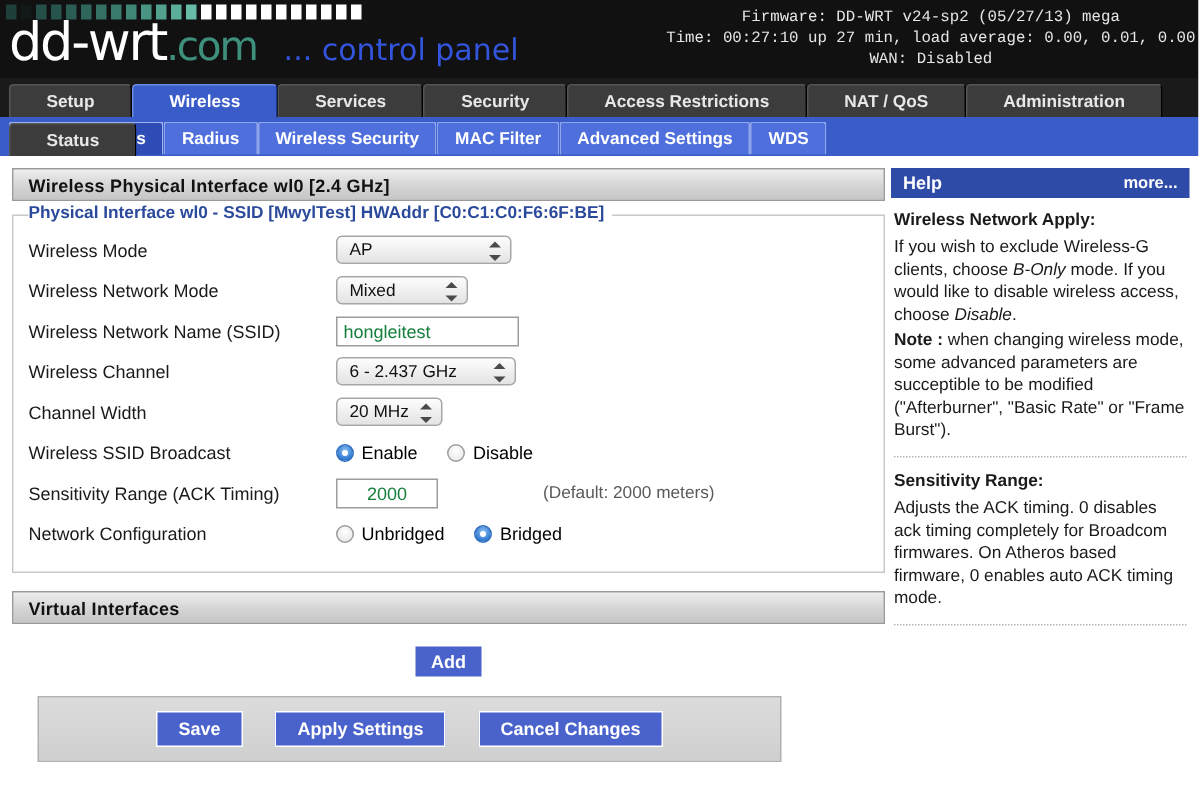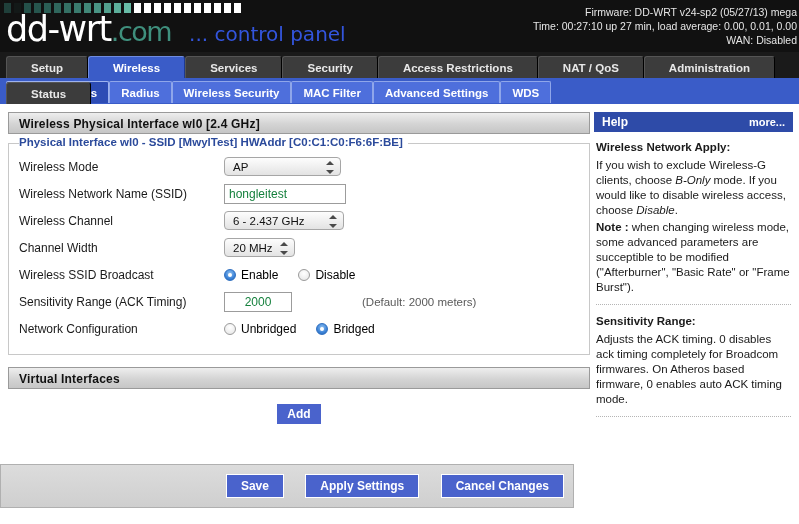--- a/index.html
+++ b/index.html
@@ -50,25 +50,26 @@
   .logo .cp {
     color: #3355dd;
     font-size: 20px;
     margin-left: 18px;
     letter-spacing: 0px;
   }
   .sysinfo {
     position: absolute;
     right: 2px;
     top: 5px;
-    text-align: right;
+    text-align: center;
     color: #e6e6e6;
     font-size: 10.5px;
     line-height: 14px;
     white-space: nowrap;
+    font-family: Liberation Mono, monospace;
   }
 
   
   .tabbar {
     position: relative;
     height: 26px;
     background: #1a1a1a;
     padding-left: 6px;
     box-sizing: border-box;
   }
@@ -314,26 +315,26 @@
     font-family: "Liberation Sans", sans-serif;
   }
   .addwrap {
     text-align: center;
     padding: 14px 0 4px 0;
   }
   .addwrap .btn { padding: 3px 10px; }
 
   .footer {
     position: absolute;
-    left: 0;
+    left: 25px;
     top: 360px;
-    width: 574px;
+    width: 496px;
     background: linear-gradient(to bottom, #dcdcdc 0%, #cfcfcf 100%);
     border: 1px solid #b0b0b0;
-    text-align: right;
+    text-align: center;
     padding: 9px 0;
     box-sizing: border-box;
   }
   .footer .btn { margin: 0 9px; }
 
   
   .helpbar {
     height: 20px;
     line-height: 20px;
     background: #2e4ba8;
@@ -426,20 +427,29 @@
       <div class="row">
         <div class="lbl">Wireless Mode</div>
         <div class="ctl">
           <div class="sel w-ap">
             <span>AP</span>
             <span class="arrows"></span>
           </div>
         </div>
       </div>
 
+      <div class="row">
+        <div class="lbl">Wireless Network Mode</div>
+        <div class="ctl">
+          <div class="sel w-mixed">
+            <span>Mixed</span>
+            <span class="arrows"></span>
+          </div>
+        </div>
+      </div>
 
       <div class="row">
         <div class="lbl">Wireless Network Name (SSID)</div>
         <div class="ctl">
           <input class="txt ssid" type="text" value="hongleitest" style="">
         </div>
       </div>
 
       <div class="row">
         <div class="lbl">Wireless Channel</div>

